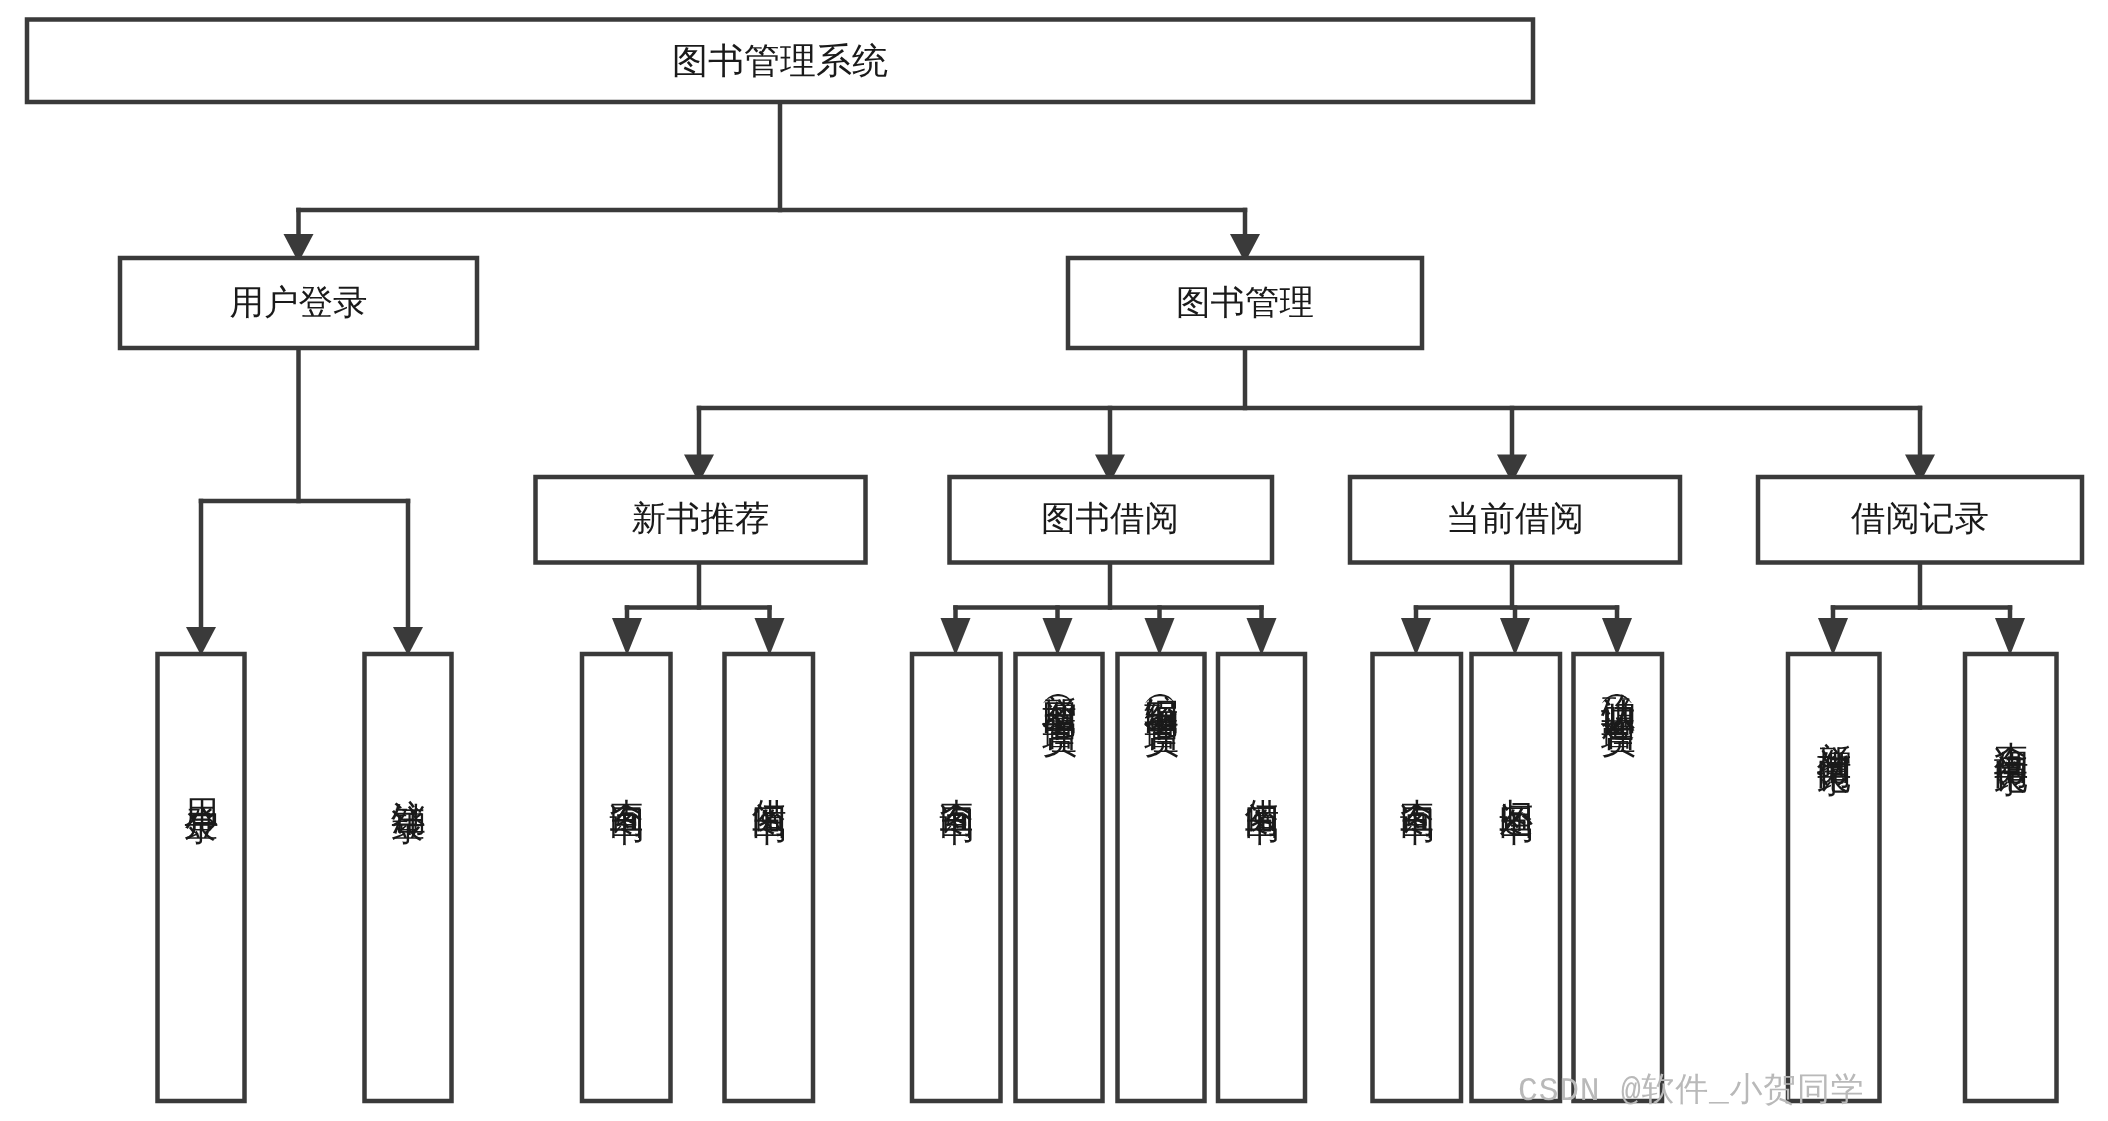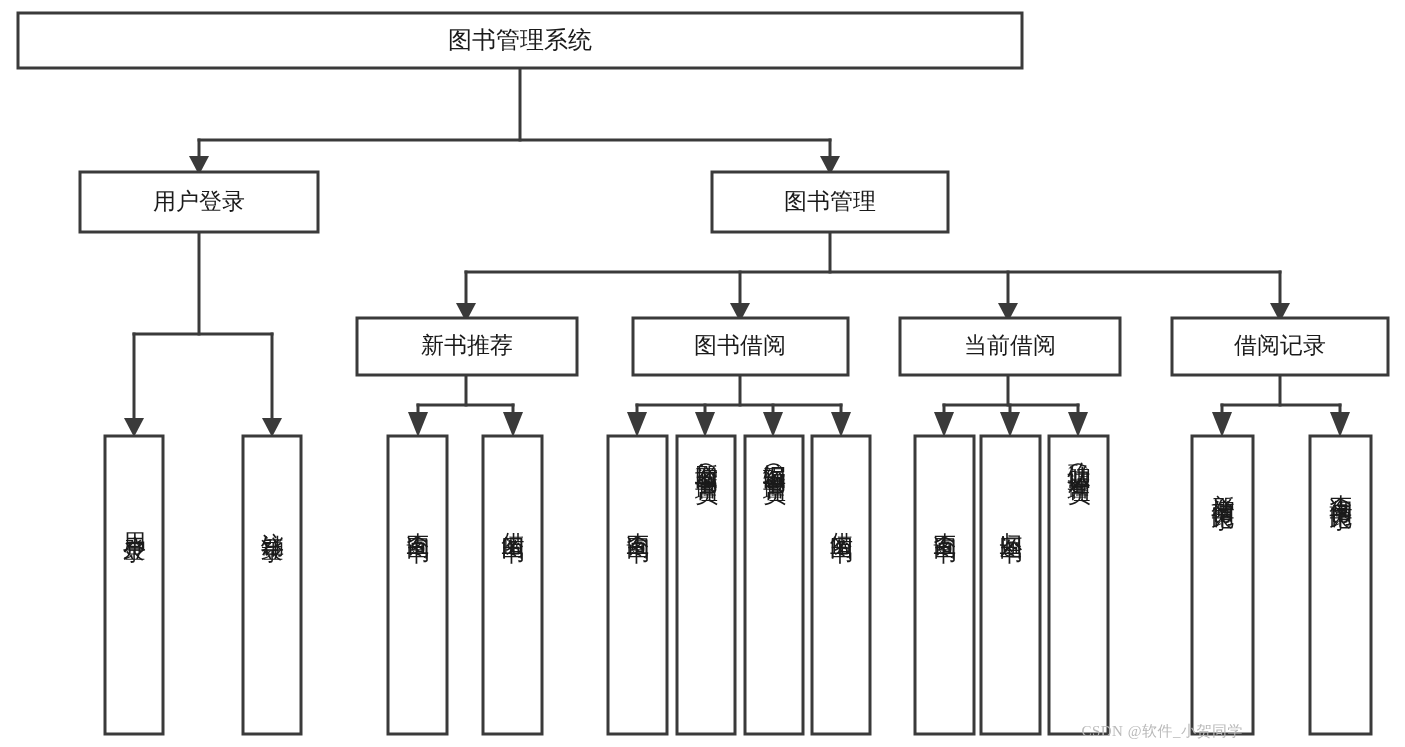--- a/index.html
+++ b/index.html
@@ -69,22 +69,22 @@
     font-size: 23px;
     line-height: 1.12;
     color: #1a1a1a;
     letter-spacing: 3px;
     white-space: nowrap;
   }
   .watermark {
     position: absolute;
     right: 10px;
     bottom: 6px;
-    font-family: Liberation Serif, serif;
-    font-size: 15px;
+    font-family: Liberation Mono, monospace;
+    font-size: 22px;
     color: #b9b9b9;
     white-space: nowrap;
     letter-spacing: 0.5px;
   }
 </style>
 </head>
 <body>
 
 <div id="diagram-root">
 

